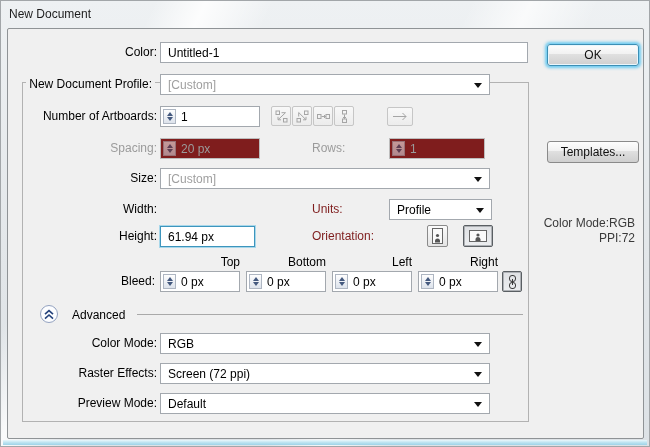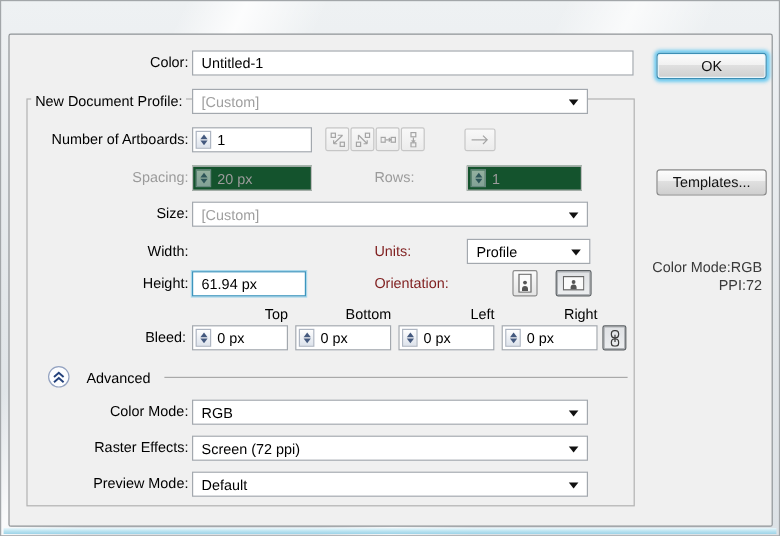--- a/index.html
+++ b/index.html
@@ -36,21 +36,21 @@
 
   .cb .carr{ position:absolute; right:7px; top:8px; width:0; height:0;
     border-left:4px solid transparent; border-right:4px solid transparent; border-top:5px solid #111; }
 
   .sf .fv{ left:20px; }
   .spin{ position:absolute; left:2px; top:2px; width:13px; height:15px;
     border:1px solid #aeb6c2; background:linear-gradient(#fefefe,#dde3ec);
     display:flex; flex-direction:column; align-items:center; justify-content:center; gap:1px; }
   .su{ width:0;height:0;border-left:3px solid transparent;border-right:3px solid transparent;border-bottom:4px solid #44597e; }
   .sd{ width:0;height:0;border-left:3px solid transparent;border-right:3px solid transparent;border-top:4px solid #44597e; }
-  .sf.fdis{ background:#14532d; border-color:#bdbdbd; }
+  .sf.fdis{ background:#7f1d1d; border-color:#bdbdbd; }
   .sf.fdis .fv{ color:#9b9b9b; }
   .sf.fdis .spin{ opacity:.55; }
 
   .gbox{ position:absolute; left:14px; top:53px; width:507px; height:340px; border:1px solid #b2b2b2; }
   .gbox-label{ position:absolute; right:488px; top:48px; background:#f0f0f0; padding:0 3px; font-size:12px; white-space:nowrap; }
 
   .btn{ position:absolute; width:92px; height:22px; border:1px solid #8a8a8a; border-radius:3px;
     background:linear-gradient(180deg,#fdfdfd 0%,#f1f1f1 45%,#e0e0e0 46%,#cfcfcf 100%);
     font-size:12px; color:#111; text-align:center; line-height:20px; }
   .btn.default{ border-color:#3c8fb5; box-shadow:0 0 3px 2px rgba(64,190,240,.75), inset 0 0 0 1px #e9f6fc; }
@@ -69,20 +69,23 @@
   .advline{ position:absolute; left:129px; top:285px; width:386px; height:1px; background:#a9a9a9; }
 
   .blcol{ position:absolute; top:226px; width:80px; text-align:right; font-size:12px; color:#000; }
 
   .info{ position:absolute; left:460px; top:187px; width:167px; text-align:right; font-size:12px; color:#3a3a3a; line-height:15px; }
 </style>
 </head>
 <body>
 
 <div class="frame">
+  <div class="titlebar">
+    <span class="title">New Document</span>
+  </div>
 
   <div class="panel">
 
     <div class="lbl" style="top:16px">Color:</div>
     <div class="tf" style="left:152px; top:13px; width:368px;">
       <span class="fv">Untitled-1</span>
     </div>
 
     <div class="gbox"></div>
     <div class="gbox-label">New Document Profile:</div>

